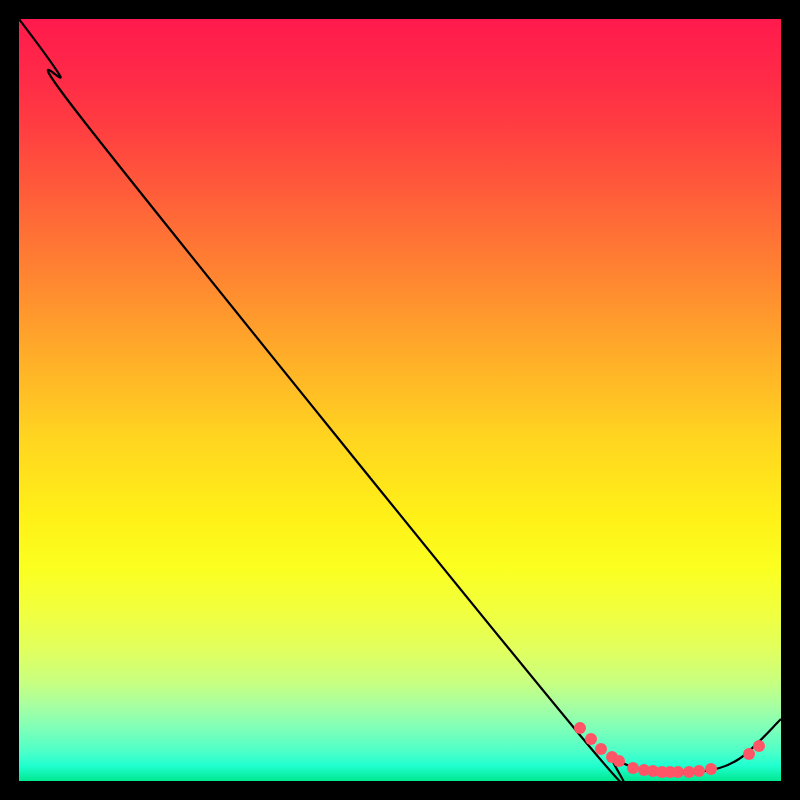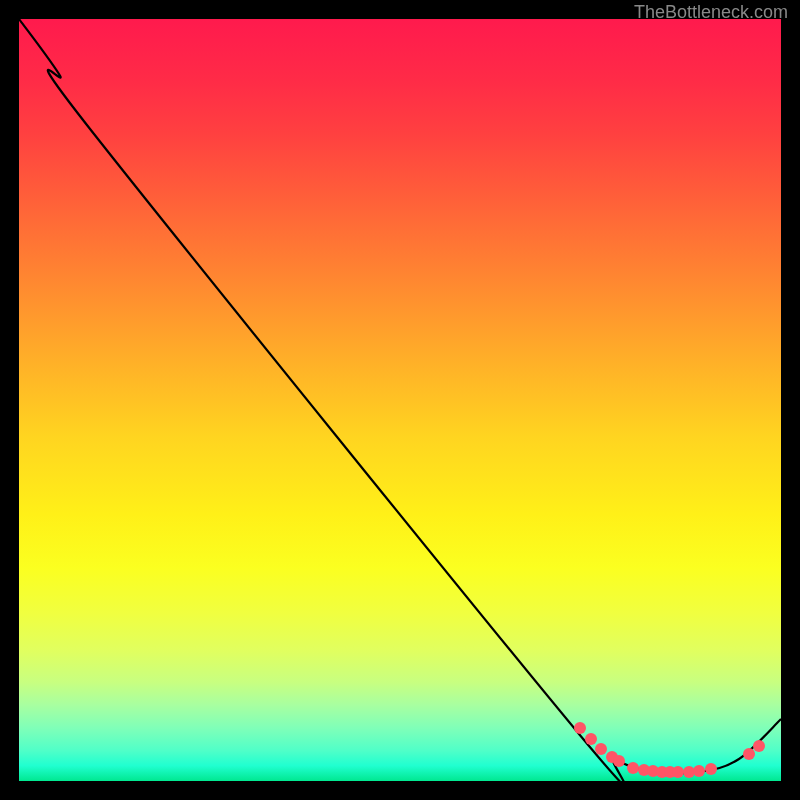--- a/index.html
+++ b/index.html
@@ -58,21 +58,20 @@
     top: 0;
     width: 762px;
     height: 762px;
     z-index: 5;
   }
 </style>
 </head>
 <body>
 
 <div class="container">
-  <div class="watermark">TheBottleneck.com</div>
   <div class="plot-area">
     <svg class="curve-svg" viewBox="0 0 762 762">
       <g>
         <path id="curve-path" fill="none" stroke="#000" stroke-width="2.2" d="M 0 0 C 6.666666666666667 9.166666666666666, 27.5 35.83333333333333, 40 55 C 52.5 74.16666666666667, -11.666666666666671 5, 75 115 C 161.66666666666669 225, 473.3333333333333 610.8333333333334, 560 715 C 646.6666666666666 819.1666666666666, 583.3333333333334 733.8333333333334, 595 740 C 606.6666666666666 746.1666666666666, 615.8333333333334 749.8333333333334, 630 752 C 644.1666666666666 754.1666666666666, 665 755, 680 753 C 695 751, 706.3333333333334 748.8333333333334, 720 740 C 733.6666666666666 731.1666666666666, 755 706.6666666666666, 762 700"></path>
       </g>
       <g id="points-group">
           <circle cx="561" cy="709" r="6" fill="#ff5566"></circle>
           <circle cx="572" cy="720" r="6" fill="#ff5566"></circle>
           <circle cx="582" cy="730" r="6" fill="#ff5566"></circle>
           <circle cx="593" cy="738" r="6" fill="#ff5566"></circle>

